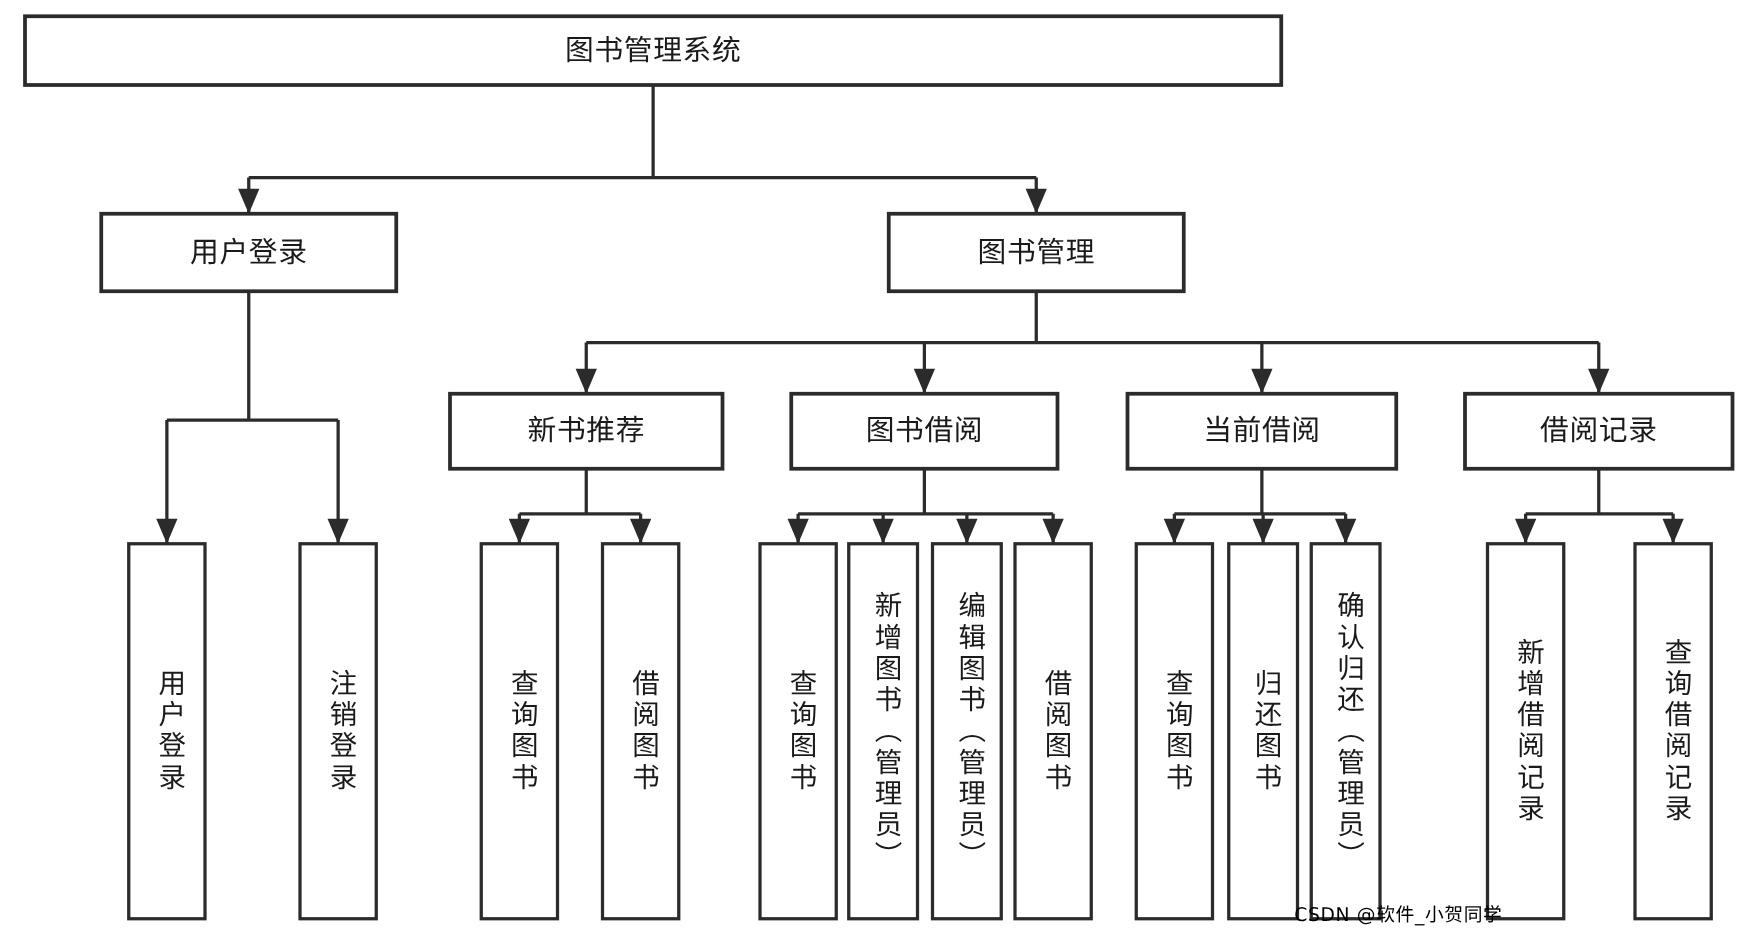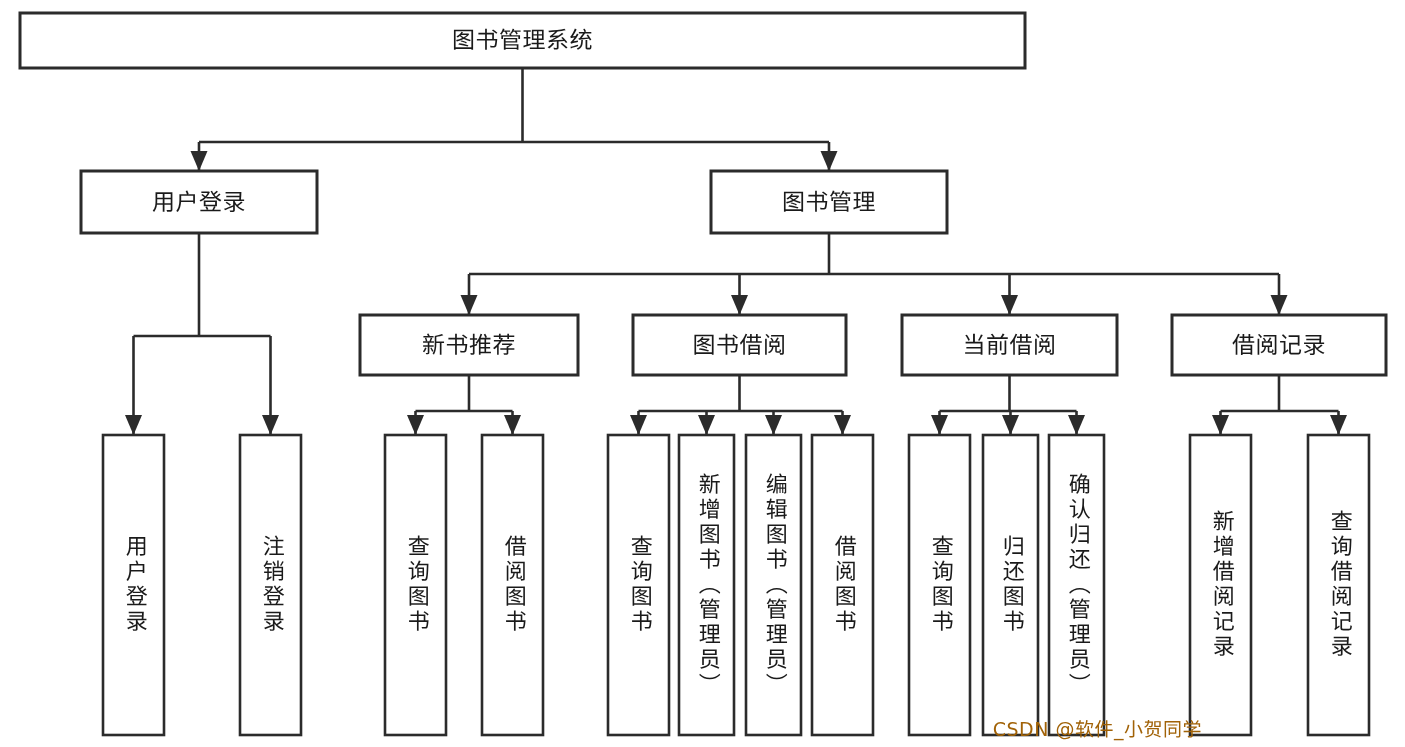--- a/index.html
+++ b/index.html
@@ -70,23 +70,23 @@
     align-items: center;
     justify-content: center;
     white-space: nowrap;
     pointer-events: none;
     user-select: none;
   }
   .watermark {
     position: absolute;
     right: 8px;
     bottom: 6px;
-    color: #a16207;
-    font-family: "DejaVu Sans", "Liberation Sans", sans-serif;
-    font-size: 19px;
+    color: #000000;
+    font-family: "DejaVu Sans", "Liberation Sans", sans-serif;
+    font-size: 15px;
     letter-spacing: 0.5px;
     white-space: nowrap;
   }
 </style>
 </head>
 <body>
 
 <div id="diagram-root">
 
   <svg class="diagram-canvas" viewBox="0 0 1405 747">

